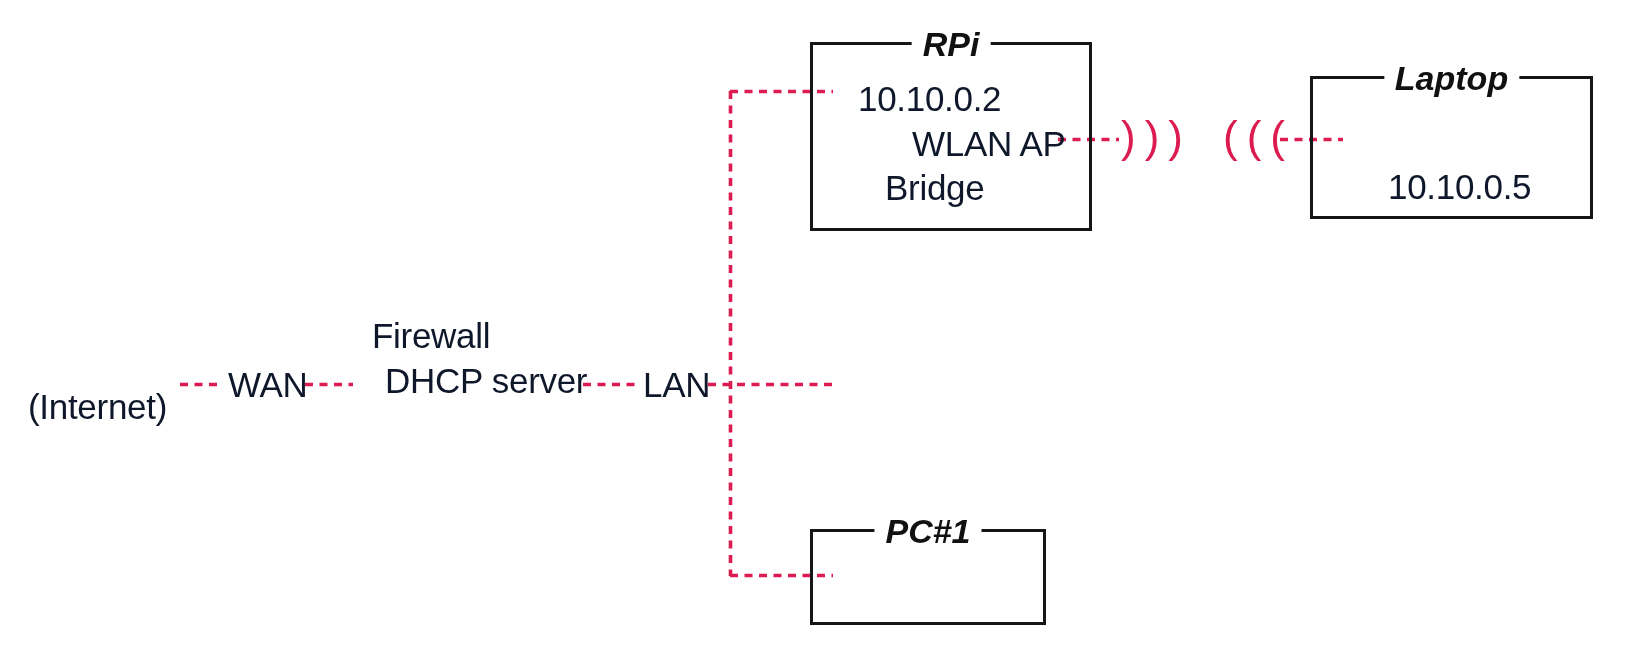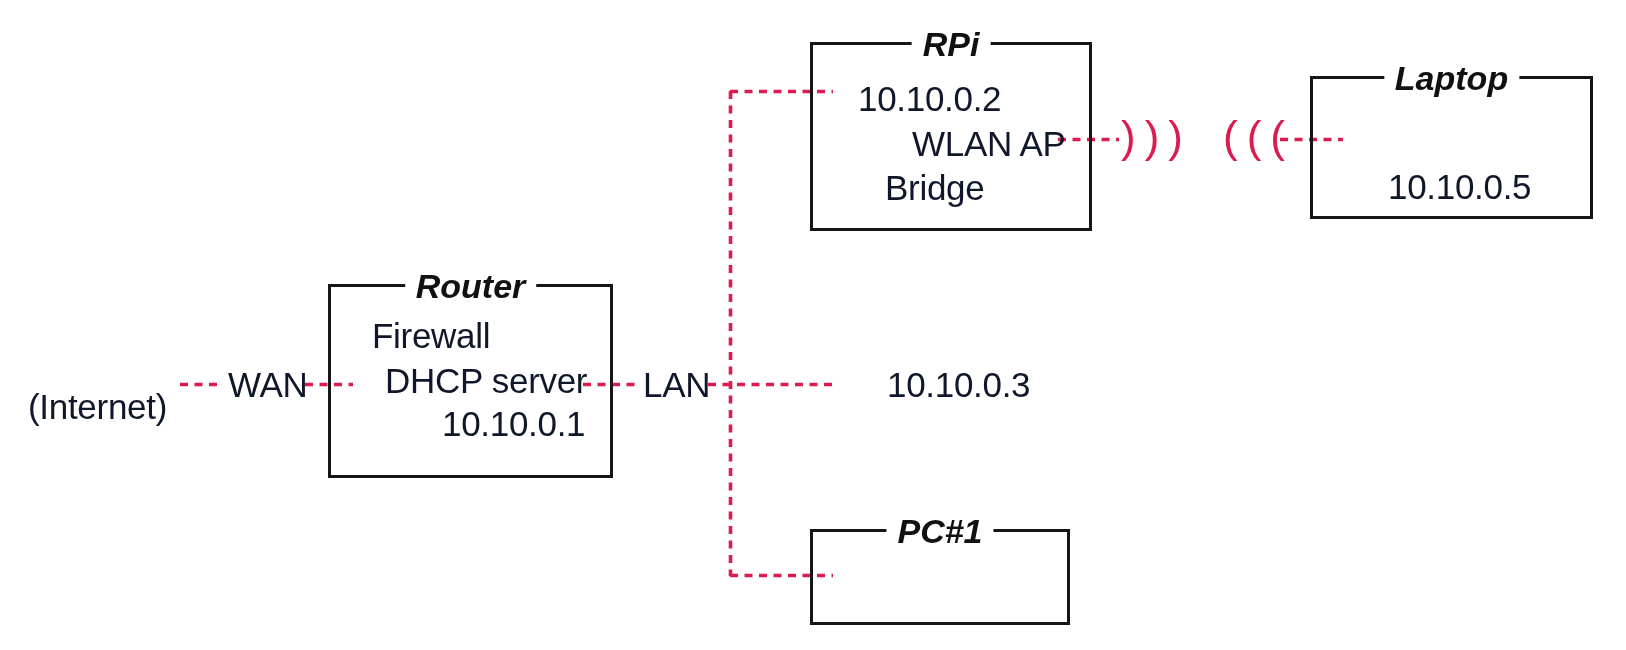--- a/index.html
+++ b/index.html
@@ -45,37 +45,32 @@
       <path d="M730 575.5 H833" stroke="#dc1b50"></path>
       <path d="M1058 139.5 H1119" stroke="#dc1b50"></path>
       <path d="M1280 139.5 H1343" stroke="#dc1b50"></path>
     </g>
   </svg>
 
   <span class="txt" style="left:28px;top:407px">(Internet)</span>
   <span class="txt" style="left:228px;top:385px">WAN</span>
   <span class="txt" style="left:643px;top:385px">LAN</span>
 
-  <div class="node-box" style="left:328px;top:284px;width:285px;height:194px">
-    <span class="node-title">Router</span>
-  </div>
   <span class="txt" style="left:372px;top:336px">Firewall</span>
   <span class="txt" style="left:385px;top:381px">DHCP server</span>
-  <span class="txt" style="left:442px;top:424px">10.10.0.1</span>
 
   <div class="node-box" style="left:810px;top:42px;width:282px;height:189px">
     <span class="node-title">RPi</span>
   </div>
   <span class="txt" style="left:858px;top:99px">10.10.0.2</span>
   <span class="txt" style="left:912px;top:144px">WLAN AP</span>
   <span class="txt" style="left:885px;top:188px">Bridge</span>
 
-  <span class="txt" style="left:887px;top:385px">10.10.0.3</span>
 
-  <div class="node-box" style="left:810px;top:529px;width:260px;height:96px">
+  <div class="node-box" style="left:810px;top:529px;width:236px;height:96px">
     <span class="node-title">PC#1</span>
   </div>
 
   <div class="node-box" style="left:1310px;top:76px;width:283px;height:143px">
     <span class="node-title">Laptop</span>
   </div>
   <span class="txt" style="left:1388px;top:187px">10.10.0.5</span>
 
   <span class="waves" style="left: 1121px; top: 139px; color: rgb(220, 27, 80);">)))</span>
   <span class="waves" style="left: 1223px; top: 139px; color: rgb(220, 27, 80);">(((</span>

